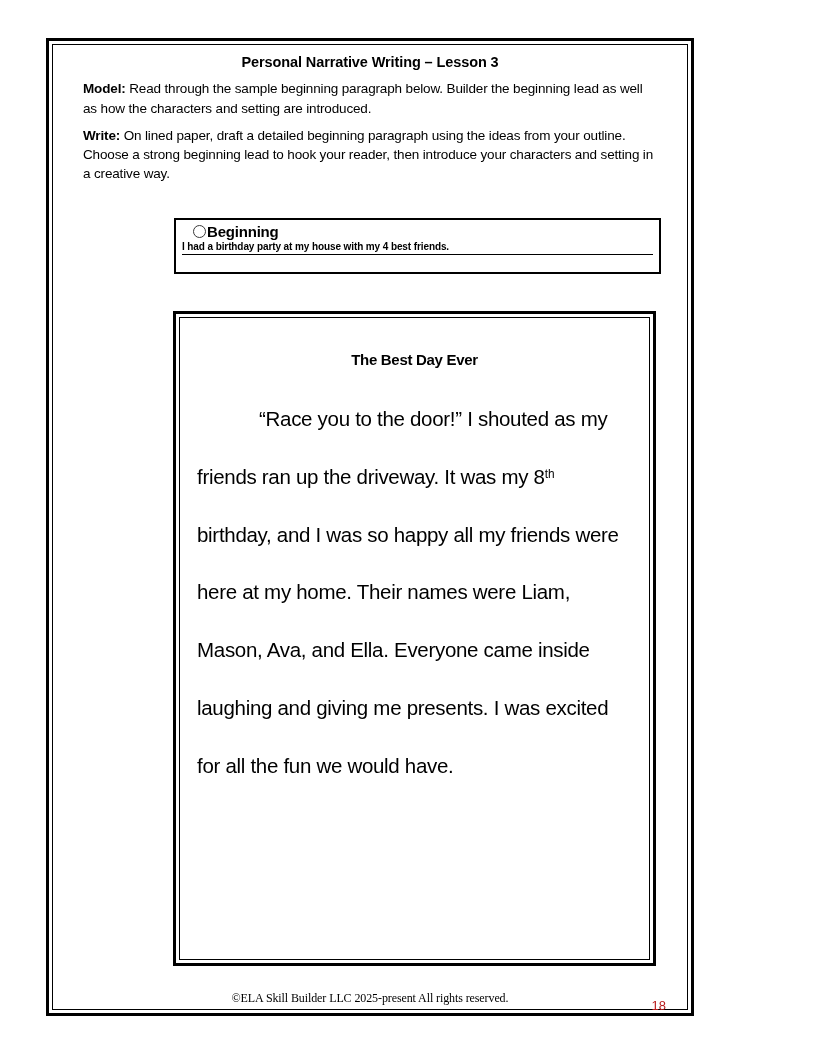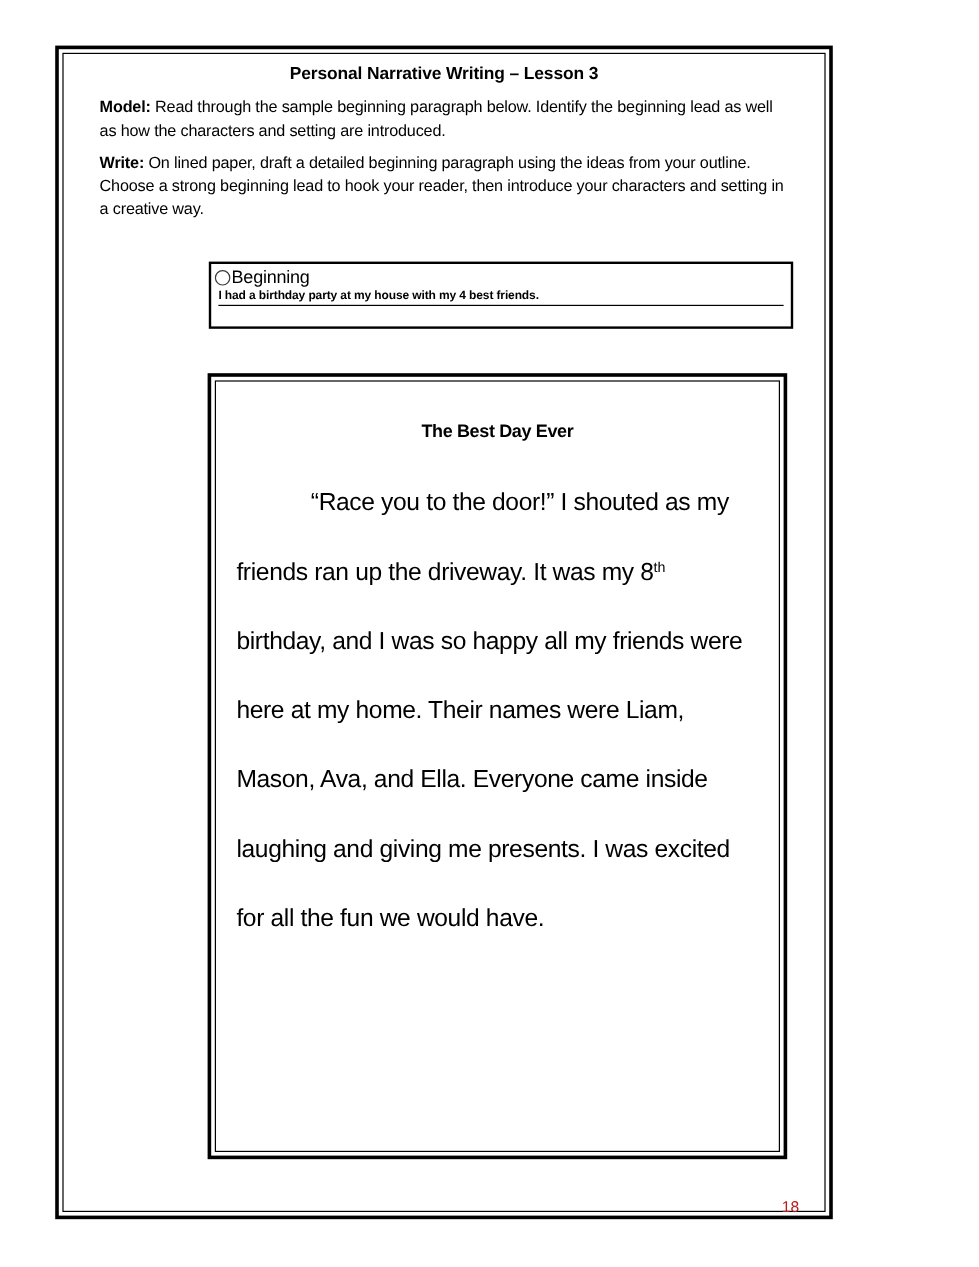--- a/index.html
+++ b/index.html
@@ -77,23 +77,24 @@
     top: 173px;
     width: 487px;
     height: 56px;
     box-sizing: border-box;
     border: 2px solid #000000;
     background: #ffffff;
   }
   .beginning-header {
     display: flex;
     align-items: center;
-    padding: 3px 0 0 3px;
+    padding: 3px 0 0 17px;
     font-size: 15px;
     letter-spacing: -0.2px;
+    font-weight: bold;
   }
   .radio-circle {
     width: 13px;
     height: 13px;
     border: 1.4px solid #3a3a3a;
     border-radius: 50%;
     box-sizing: border-box;
     margin-right: 1px;
     flex: 0 0 auto;
   }
@@ -173,21 +174,21 @@
 </head>
 <body>
 
 <div id="page-frame">
   <div id="page-frame-inner">
     <div id="page-content">
 
       <div class="doc-title">Personal Narrative Writing – Lesson 3</div>
 
       <div class="instruction-block">
-        <span class="instruction-label">Model:</span><span> Read through the sample beginning paragraph below. Identify the beginning lead as well as how the characters and setting are introduced.</span>
+        <span class="instruction-label">Model:</span><span> Read through the sample beginning paragraph below. Builder the beginning lead as well as how the characters and setting are introduced.</span>
       </div>
 
       <div class="instruction-block second">
         <span class="instruction-label">Write:</span><span> On lined paper, draft a detailed beginning paragraph using the ideas from your outline. Choose a strong beginning lead to hook your reader, then introduce your characters and setting in a creative way.</span>
       </div>
 
       <div id="beginning-box">
         <div class="beginning-header">
           <span class="radio-circle"></span>
           <span>Beginning</span>
@@ -195,17 +196,18 @@
         <div class="beginning-sentence">I had a birthday party at my house with my 4 best friends.</div>
       </div>
 
       <div id="sample-box">
         <div id="sample-box-inner">
           <div class="sample-title">The Best Day Ever</div>
           <div class="sample-body"><span>“Race you to the door!” I shouted as my friends ran up the driveway. It was my 8</span><sup>th</sup><span> birthday, and I was so happy all my friends were here at my home. Their names were Liam, Mason, Ava, and Ella. Everyone came inside laughing and giving me presents. I was excited for all the fun we would have.</span></div>
         </div>
       </div>
 
+      <div id="footer-copyright">©ELA Skill Builder LLC 2025-present All rights reserved.</div>
       <div id="page-number">18</div>
 
     </div>
   </div>
 </div>
 
 </body></html>

